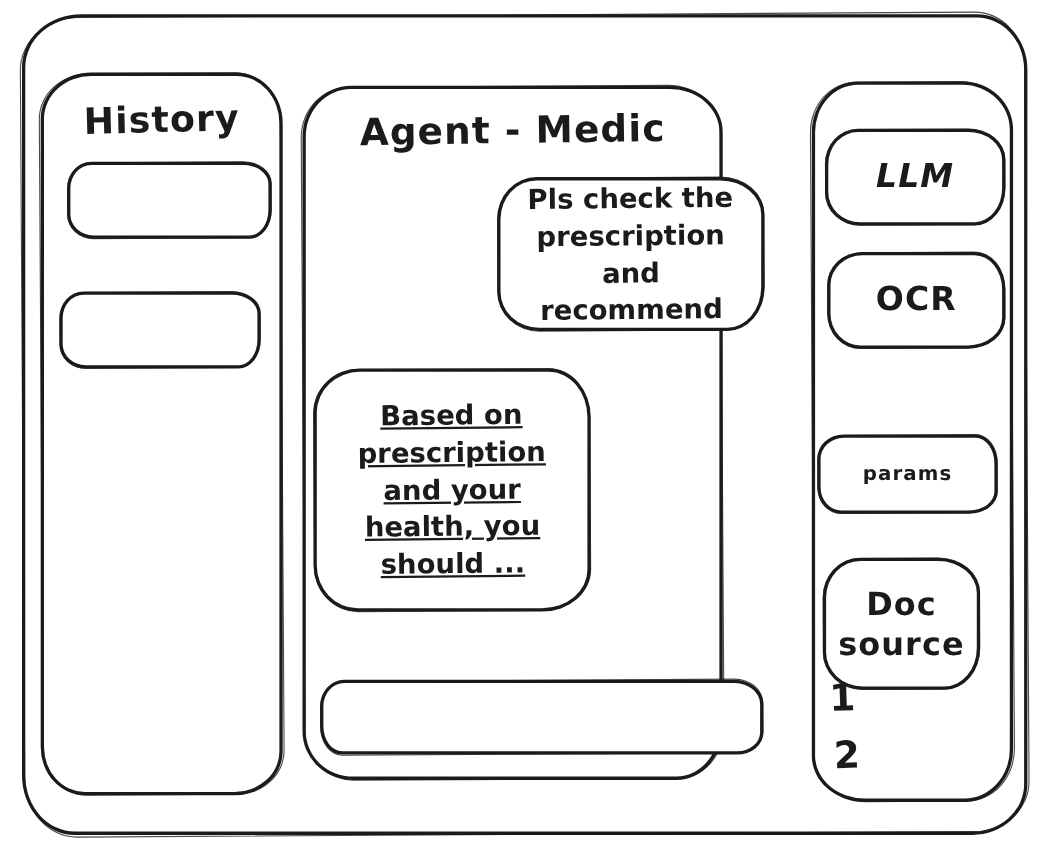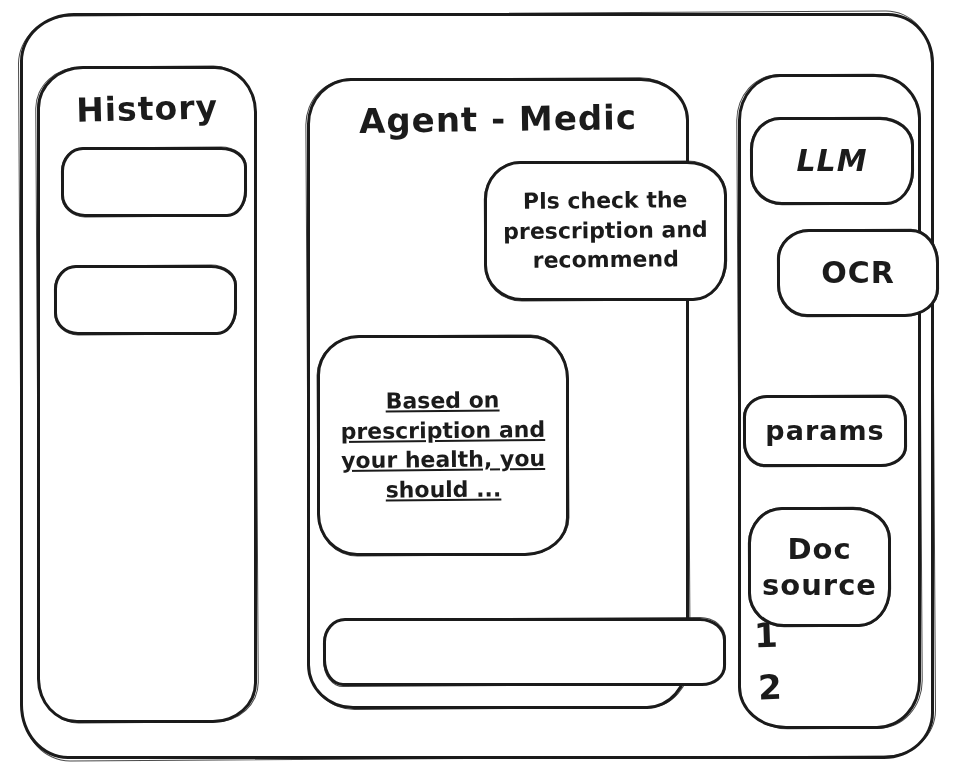--- a/index.html
+++ b/index.html
@@ -60,30 +60,29 @@
     border-radius: 22px 26px 20px 24px / 24px 20px 26px 22px;
   }
   .hist-item-1 { left: 21px; top: 78px;  width: 186px; height: 70px; }
   .hist-item-2 { left: 14px; top: 196px; width: 183px; height: 70px; }
 
   
   .chat {
     left: 252px; top: 62px;
     width: 382px; height: 631px;
     border-radius: 44px 48px 42px 46px / 46px 42px 48px 44px;
-    margin-left: 32px;
   }
   .chat .panel-title { font-size: 34px; margin-top: 18px; transform: rotate(-0.8deg); }
   .bubble {
     display: flex;
     align-items: center;
     justify-content: center;
     text-align: center;
     padding: 6px 10px;
-    font-size: 22px;
+    font-size: 25px;
     font-weight: 700;
     line-height: 1.35;
   }
   .bubble .bubble-text { transform: rotate(-0.6deg); }
   .bubble-user {
     left: 174px; top: 80px;
     width: 243px; height: 140px;
     border-radius: 36px 40px 34px 38px / 38px 34px 40px 36px;
   }
   .bubble-agent {
@@ -121,26 +120,25 @@
   .tool-llm {
     left: 9px; top: 40px;
     width: 164px; height: 88px;
     border-radius: 30px 34px 28px 32px / 32px 28px 34px 30px;
     font-style: italic;
   }
   .tool-ocr {
     left: 11px; top: 152px;
     width: 162px; height: 88px;
     border-radius: 32px 28px 34px 30px / 30px 34px 28px 32px;
-    margin-left: 25px;
   }
   .tool-params {
     left: 2px; top: 318px;
     width: 164px; height: 72px;
-    font-size: 27px;
+    font-size: 18px;
     border-radius: 24px 20px 26px 22px / 22px 26px 20px 24px;
   }
   .tool-doc {
     left: 7px; top: 430px;
     width: 143px; height: 120px;
     font-size: 29px;
     border-radius: 34px 38px 32px 36px / 36px 32px 38px 34px;
   }
   .step-num {
     position: absolute;

